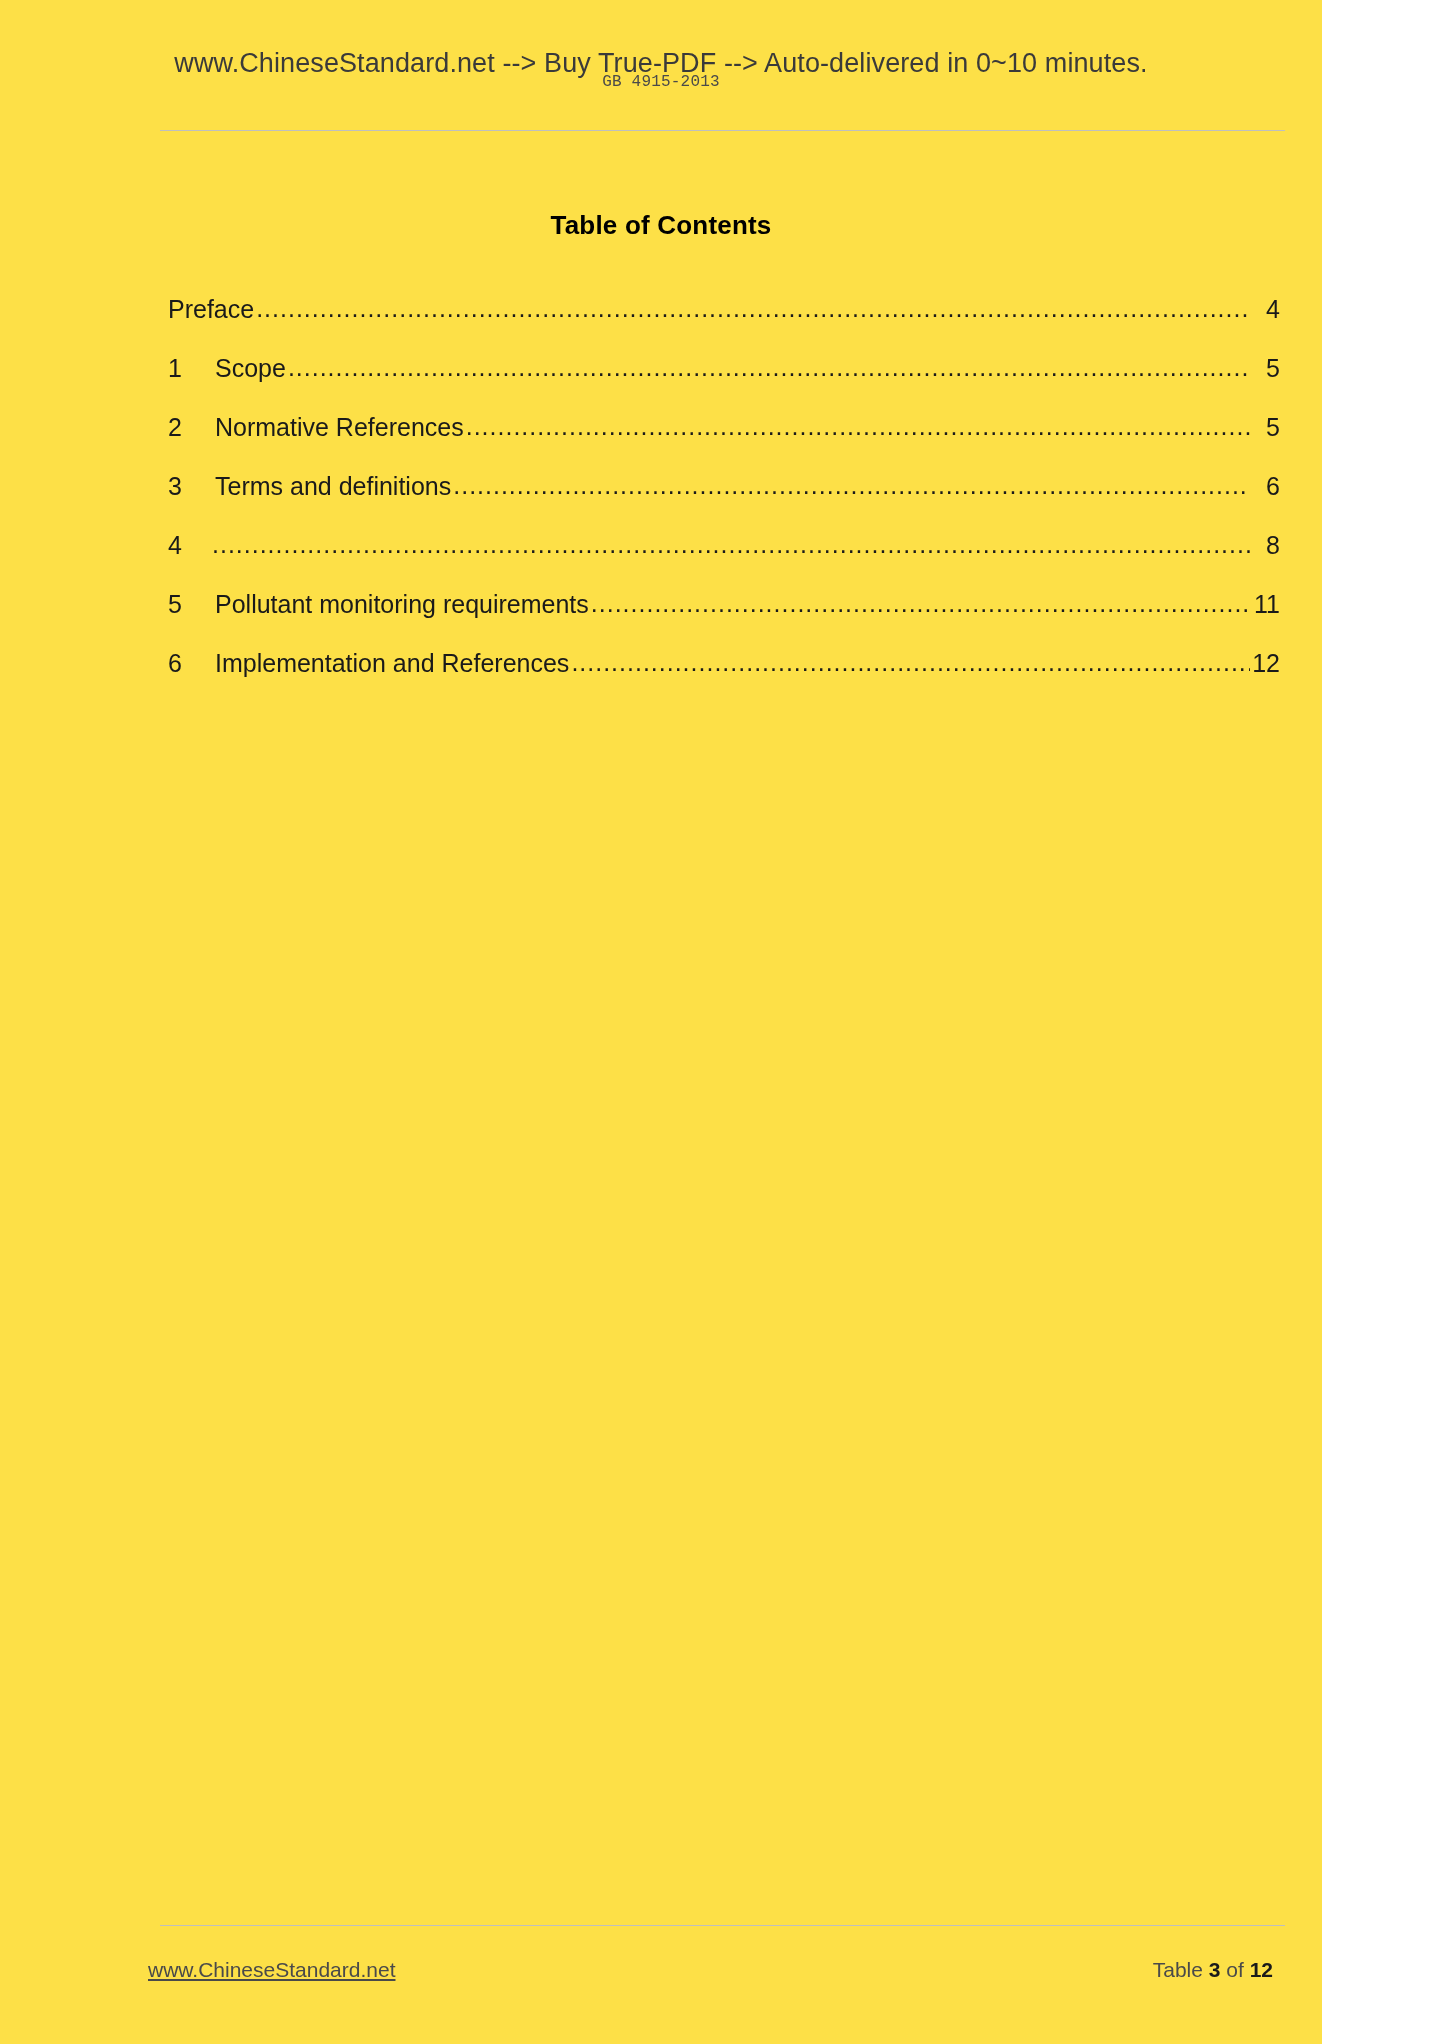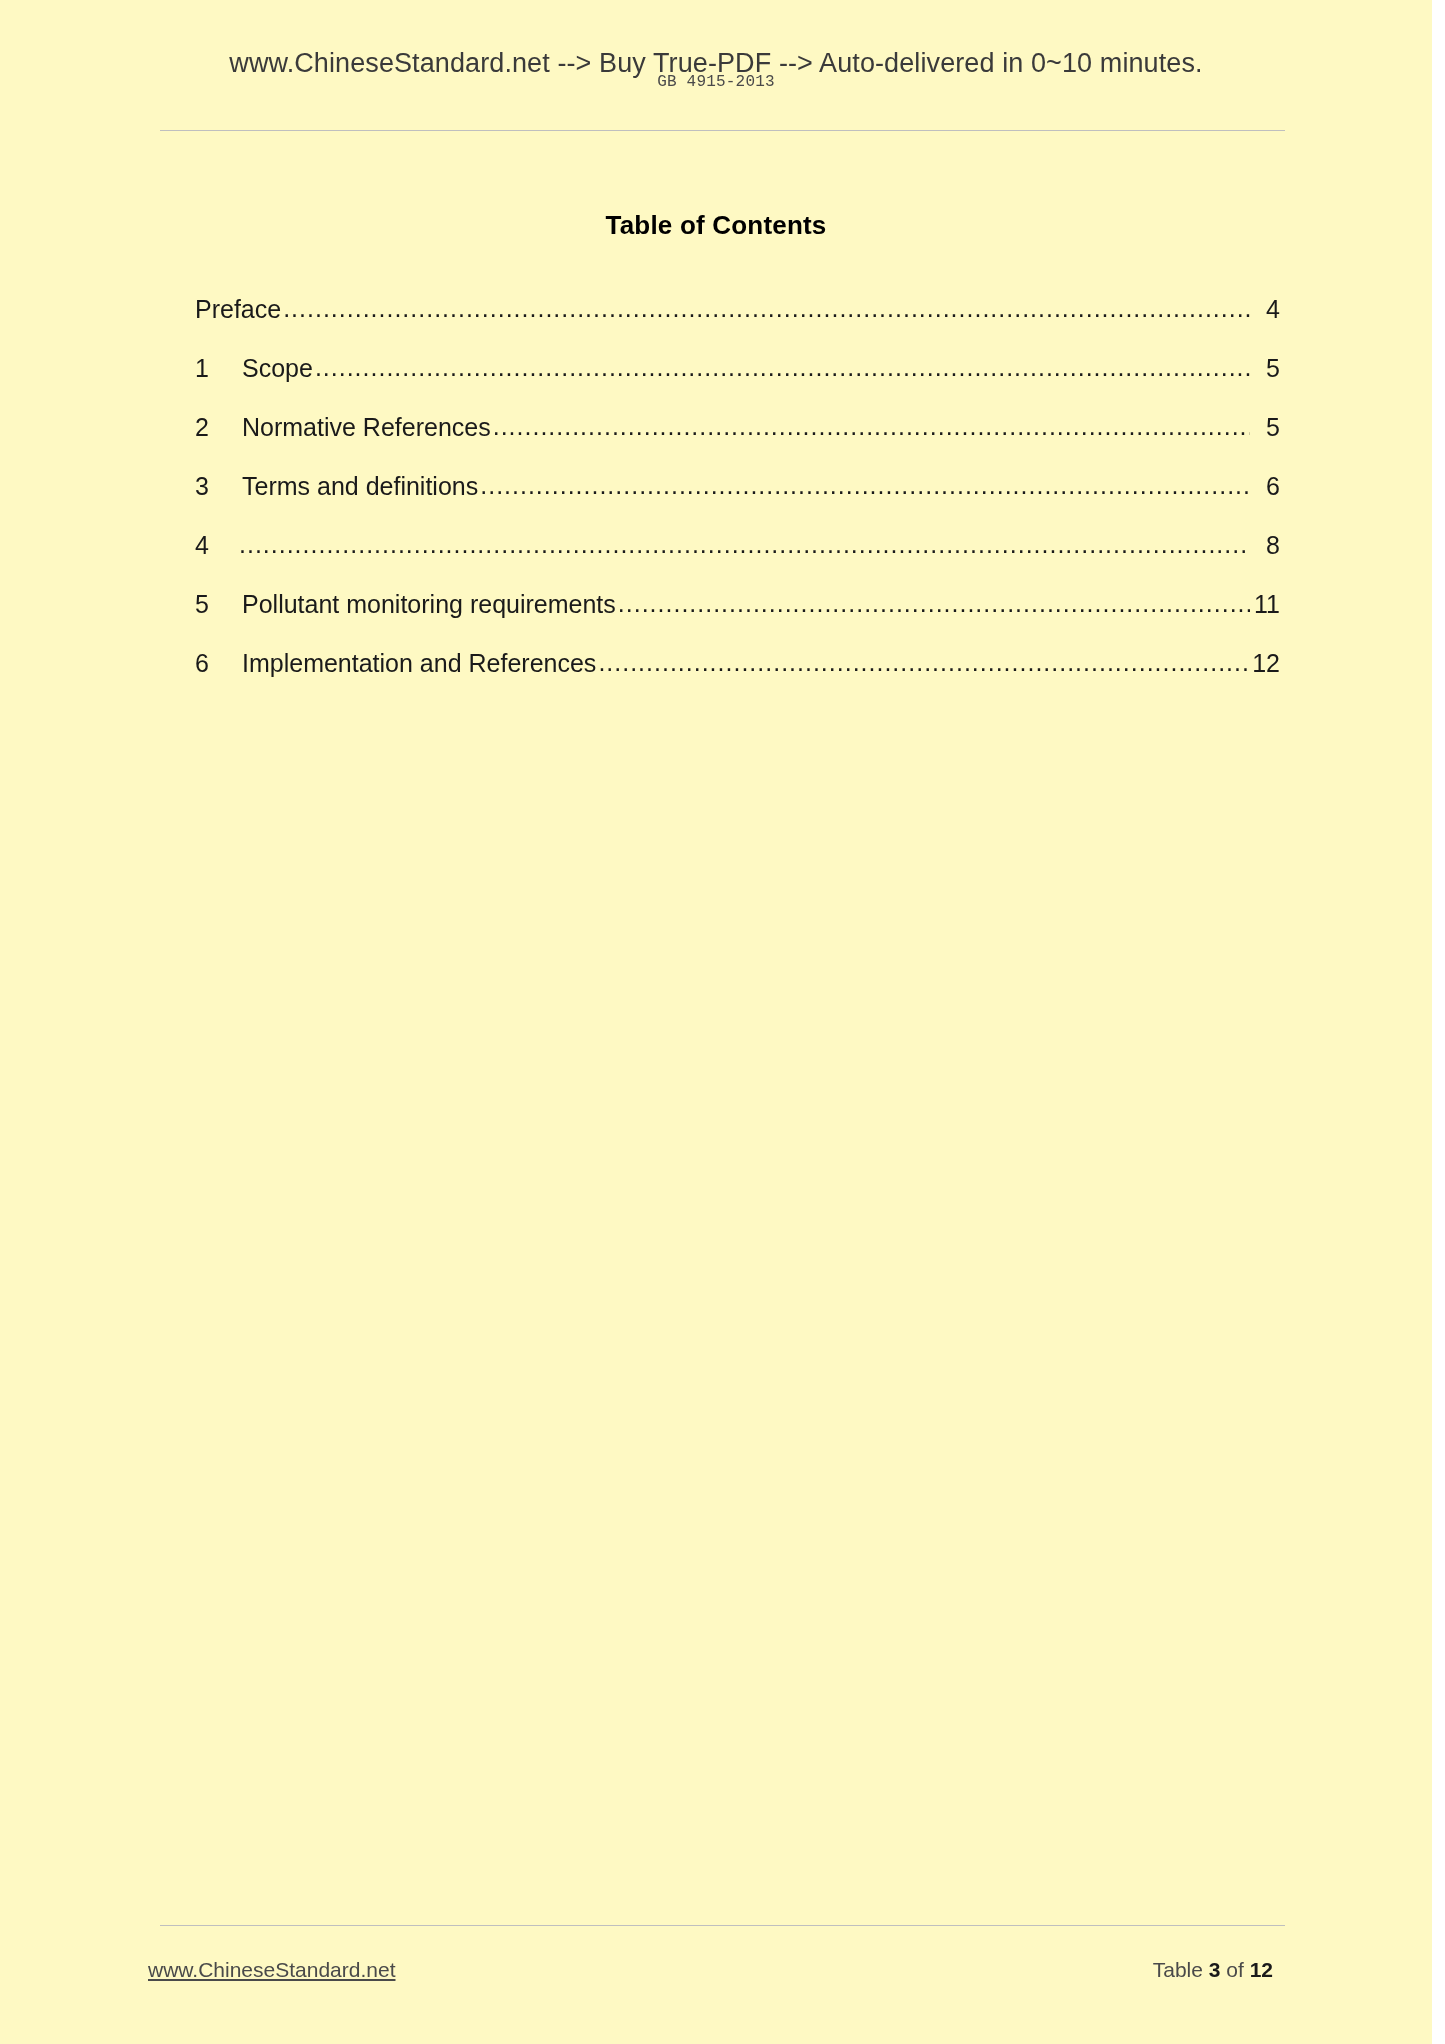--- a/index.html
+++ b/index.html
@@ -2,23 +2,23 @@
 <html><head>
 <meta charset="utf-8">
 <style>
   html, body {
     margin: 0;
     padding: 0;
     background: #ffffff;
   }
   .page {
     position: relative;
-    width: 1432px;
+    width: 1322px;
     height: 2044px;
-    background: #fef9c3;
+    background: #fde047;
     font-family: "Liberation Sans", sans-serif;
     color: #000000;
     box-sizing: border-box;
     overflow: hidden;
   }
 
   
   .header {
     position: absolute;
     top: 48px;
@@ -68,21 +68,20 @@
     left: 168px;
     width: 1112px;
   }
   .toc-row {
     display: flex;
     align-items: flex-end;
     font-size: 25px;
     color: #1a1a1a;
     margin-bottom: 30px;
     white-space: nowrap;
-    margin-left: 27px;
   }
   .toc-num {
     width: 42px;
     flex: 0 0 42px;
     text-align: left;
   }
   .toc-label {
     flex: 0 0 auto;
   }
   .toc-dots {

